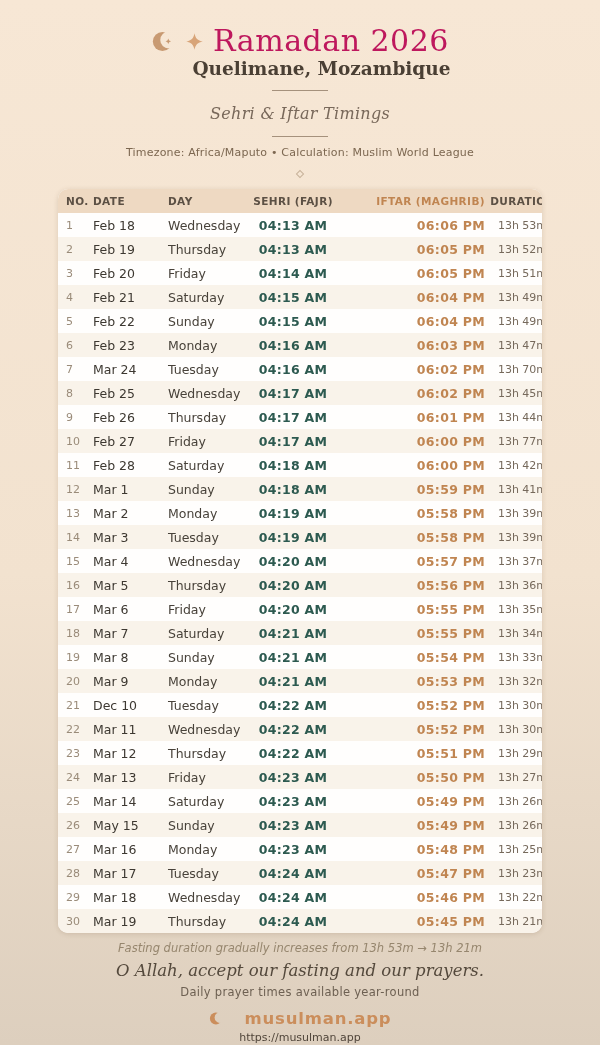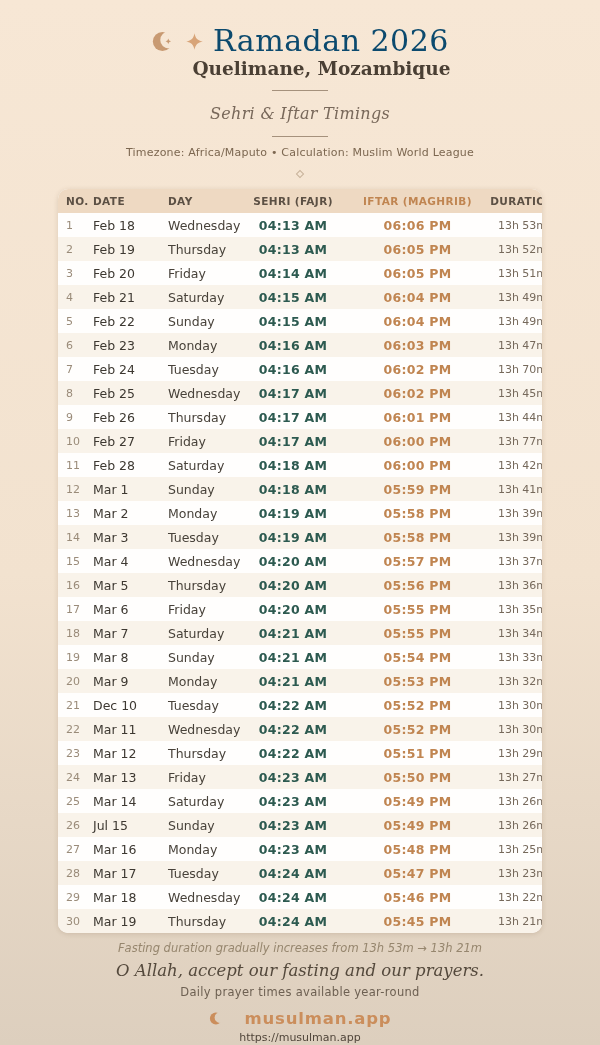--- a/index.html
+++ b/index.html
@@ -11,21 +11,21 @@
     background: linear-gradient(180deg, #f7e7d5 0%, #f2e2cf 55%, #ddcfbe 100%);
   }
   .page { width: 600px; height: 1045px; padding-top: 24px; }
 
   
   .hdr { text-align: center; }
   .title-row { display: flex; align-items: center; justify-content: center; gap: 9px; }
   .title {
     font-family: "DejaVu Serif", serif;
     font-size: 30px; line-height: 34px; font-weight: 500;
-    color: #0c4a6e; letter-spacing: 0.5px;
+    color: #be185d; letter-spacing: 0.5px;
   }
   .location {
     font-family: "DejaVu Serif", serif;
     font-size: 18.5px; font-weight: bold; color: #4a3f34; line-height: 21px; padding-left: 43px;
   }
   .subtitle-row { display: flex; align-items: center; justify-content: center; gap: 13px; margin-top: 11px; flex-direction: column; }
   .subtitle-line { width: 56px; height: 1px; background: #a5917c; }
   .subtitle {
     font-family: "DejaVu Serif", serif; font-style: italic;
     font-size: 16px; color: #78685a; letter-spacing: 0.3px;
@@ -57,21 +57,21 @@
   tbody tr:nth-child(odd) { background: #fffefd; }
   tbody tr:nth-child(even) { background: #f9f3ea; }
   .col-no { text-align: left; padding-left: 8px; }
   td.col-no { color: #9a8b79; font-size: 11px; }
   .col-date { text-align: left; }
   td.col-date { color: #3d3831; }
   .col-day { text-align: left; }
   td.col-day { color: #48423a; }
   .col-sehri { text-align: center; padding-right: 16px; }
   td.col-sehri { color: #2d5a50; font-weight: bold; letter-spacing: 0.3px; }
-  .col-iftar { text-align: center; }
+  .col-iftar { text-align: right; }
   td.col-iftar { color: #c08551; font-weight: bold; letter-spacing: 0.3px; }
   .col-duration { text-align: center; padding-right: 42px; }
   td.col-duration { color: #76695b; font-size: 11px; }
 
   
   .ftr { text-align: center; }
   .fasting-note { margin-top: 8px; font-style: italic; font-size: 11.5px; color: #96866e; }
   .dua {
     margin-top: 6px; font-family: "DejaVu Serif", serif; font-style: italic;
     font-size: 16.5px; color: #54493c;
@@ -184,21 +184,21 @@
           <tr>
       <td class="col-no">6</td>
       <td class="col-date">Feb 23</td>
       <td class="col-day">Monday</td>
       <td class="col-sehri">04:16 AM</td>
       <td class="col-iftar">06:03 PM</td>
       <td class="col-duration">13h 47m</td>
     </tr>
           <tr>
       <td class="col-no">7</td>
-      <td class="col-date">Feb 24</td>
+      <td class="col-date">Mar 24</td>
       <td class="col-day">Tuesday</td>
       <td class="col-sehri">04:16 AM</td>
       <td class="col-iftar">06:02 PM</td>
       <td class="col-duration">13h 70m</td>
     </tr>
           <tr>
       <td class="col-no">8</td>
       <td class="col-date">Feb 25</td>
       <td class="col-day">Wednesday</td>
       <td class="col-sehri">04:17 AM</td>
@@ -336,21 +336,21 @@
           <tr>
       <td class="col-no">25</td>
       <td class="col-date">Mar 14</td>
       <td class="col-day">Saturday</td>
       <td class="col-sehri">04:23 AM</td>
       <td class="col-iftar">05:49 PM</td>
       <td class="col-duration">13h 26m</td>
     </tr>
           <tr>
       <td class="col-no">26</td>
-      <td class="col-date">Jul 15</td>
+      <td class="col-date">May 15</td>
       <td class="col-day">Sunday</td>
       <td class="col-sehri">04:23 AM</td>
       <td class="col-iftar">05:49 PM</td>
       <td class="col-duration">13h 26m</td>
     </tr>
           <tr>
       <td class="col-no">27</td>
       <td class="col-date">Mar 16</td>
       <td class="col-day">Monday</td>
       <td class="col-sehri">04:23 AM</td>

